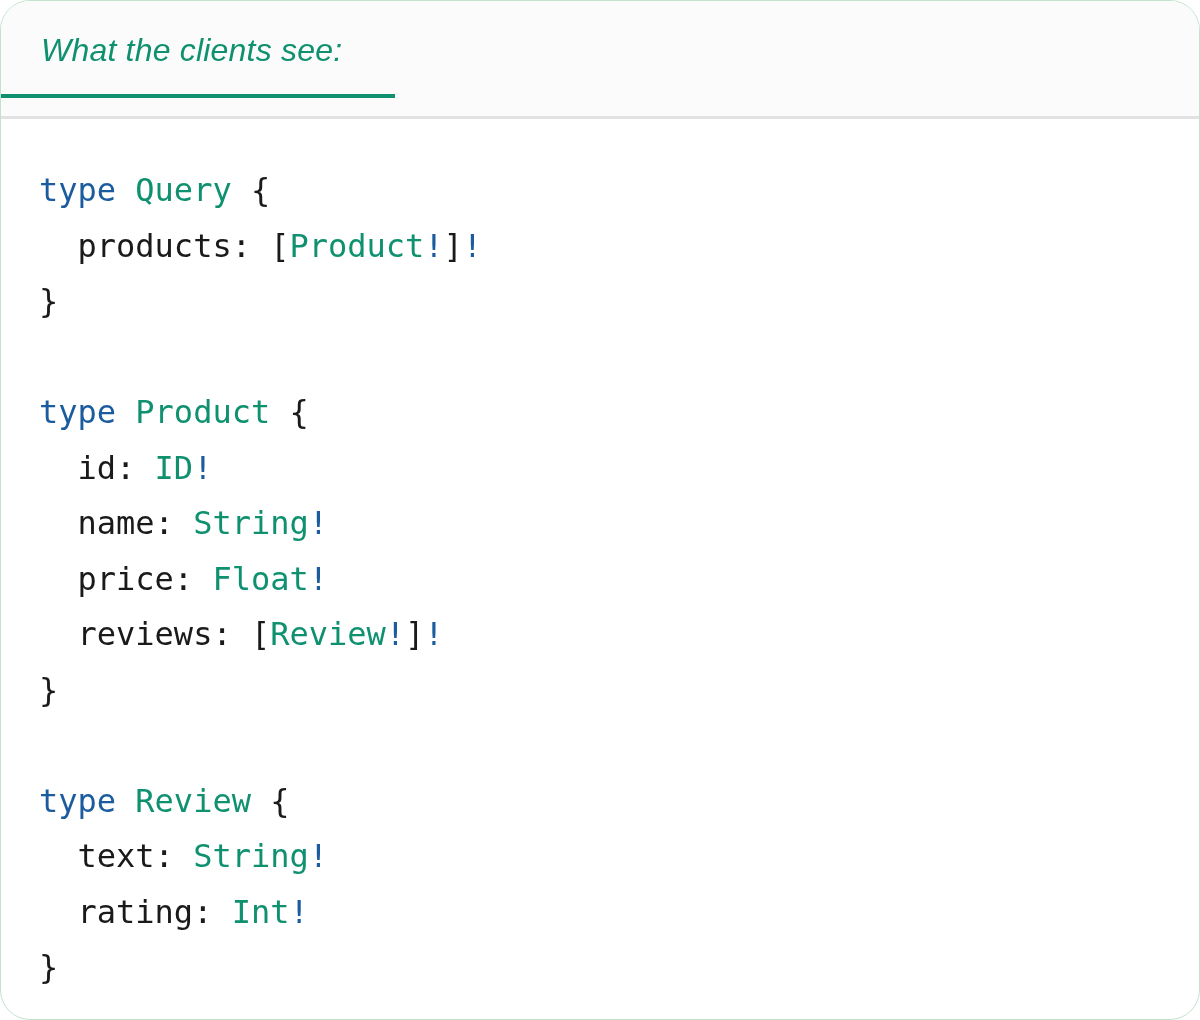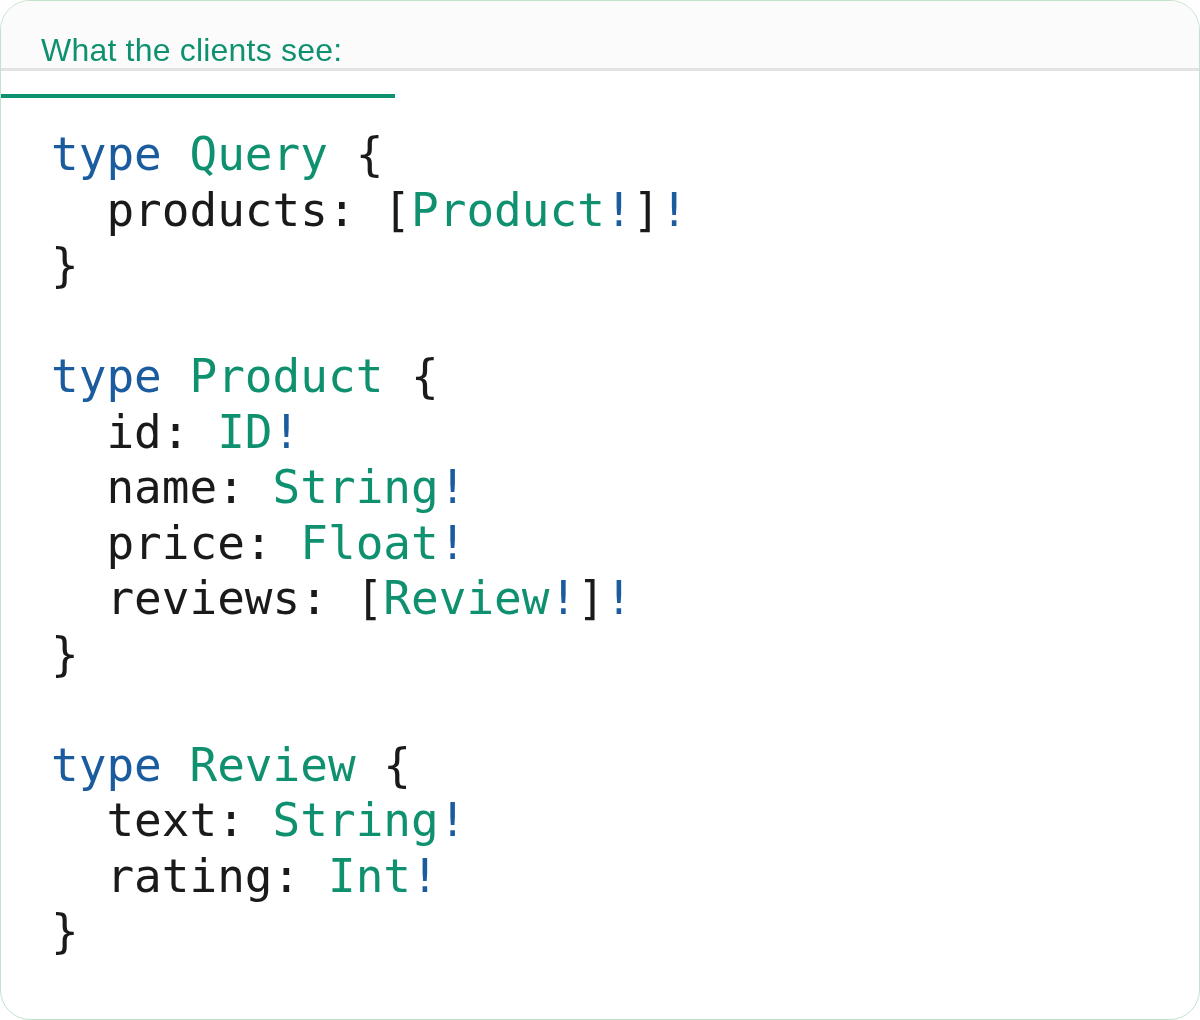--- a/index.html
+++ b/index.html
@@ -17,22 +17,23 @@
     height: 1020px;
     background: #ffffff;
     border: 1px solid var(--card-border-green, #c3e2cc);
     border-radius: 30px;
     overflow: hidden;
     position: relative;
   }
 
   .card-header {
     position: relative;
-    height: 70px;
+    height: 118px;
     background: var(--header-background, #fbfbfb);
+    font-style: italic;
   }
 
   .header-rule {
     position: absolute;
     left: 0;
     right: 0;
     bottom: 0;
     height: 3px;
     background: var(--rule-gray, #e2e2e2);
   }
@@ -61,24 +62,24 @@
   .tab-underline {
     position: absolute;
     left: 0;
     bottom: 0;
     width: 394px;
     height: 4px;
     background: var(--accent-teal, #0f9170);
   }
 
   .code {
-    margin: 12px;
+    margin: 0;
     padding: 44px 30px 0 38px;
     font-family: "DejaVu Sans Mono", "Liberation Mono", monospace;
-    font-size: 46px;
+    font-size: 32px;
     line-height: 55.5px;
     color: var(--code-ink, #1a1a1a);
   }
 
   .code-line {
     white-space: pre;
     min-height: 55.5px;
   }
 
   .tok-kw   { color: var(--keyword-blue, #1b5c9e); }

